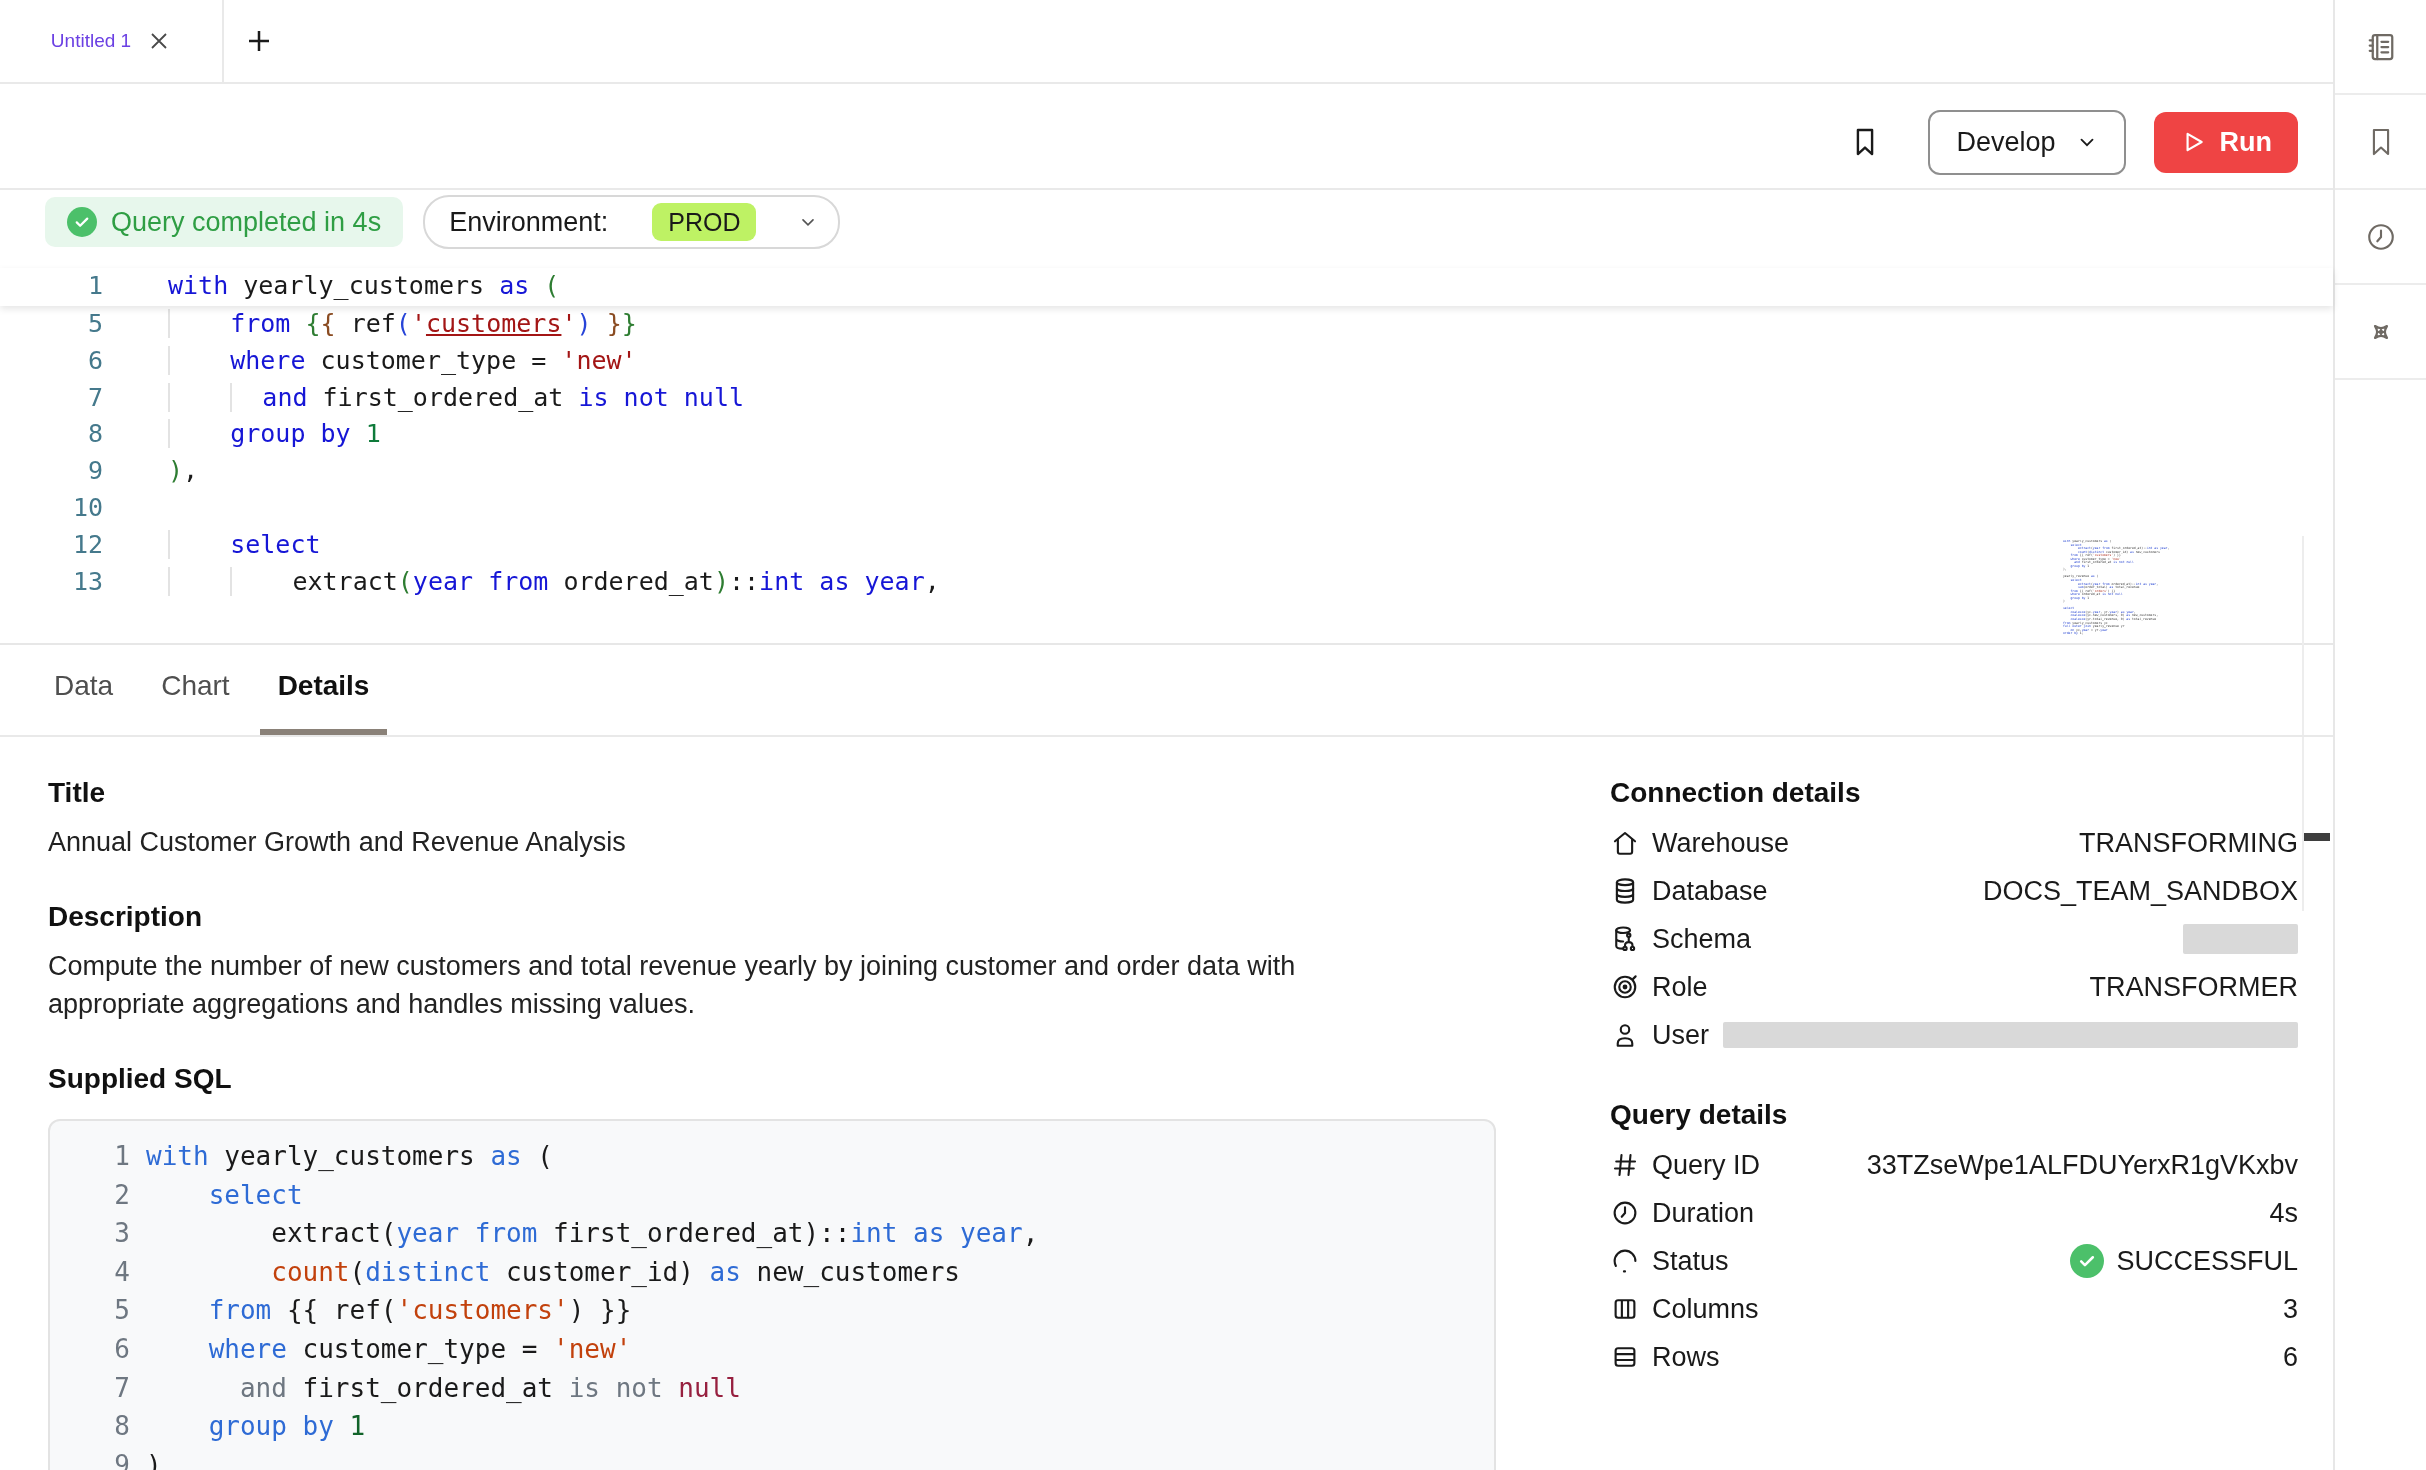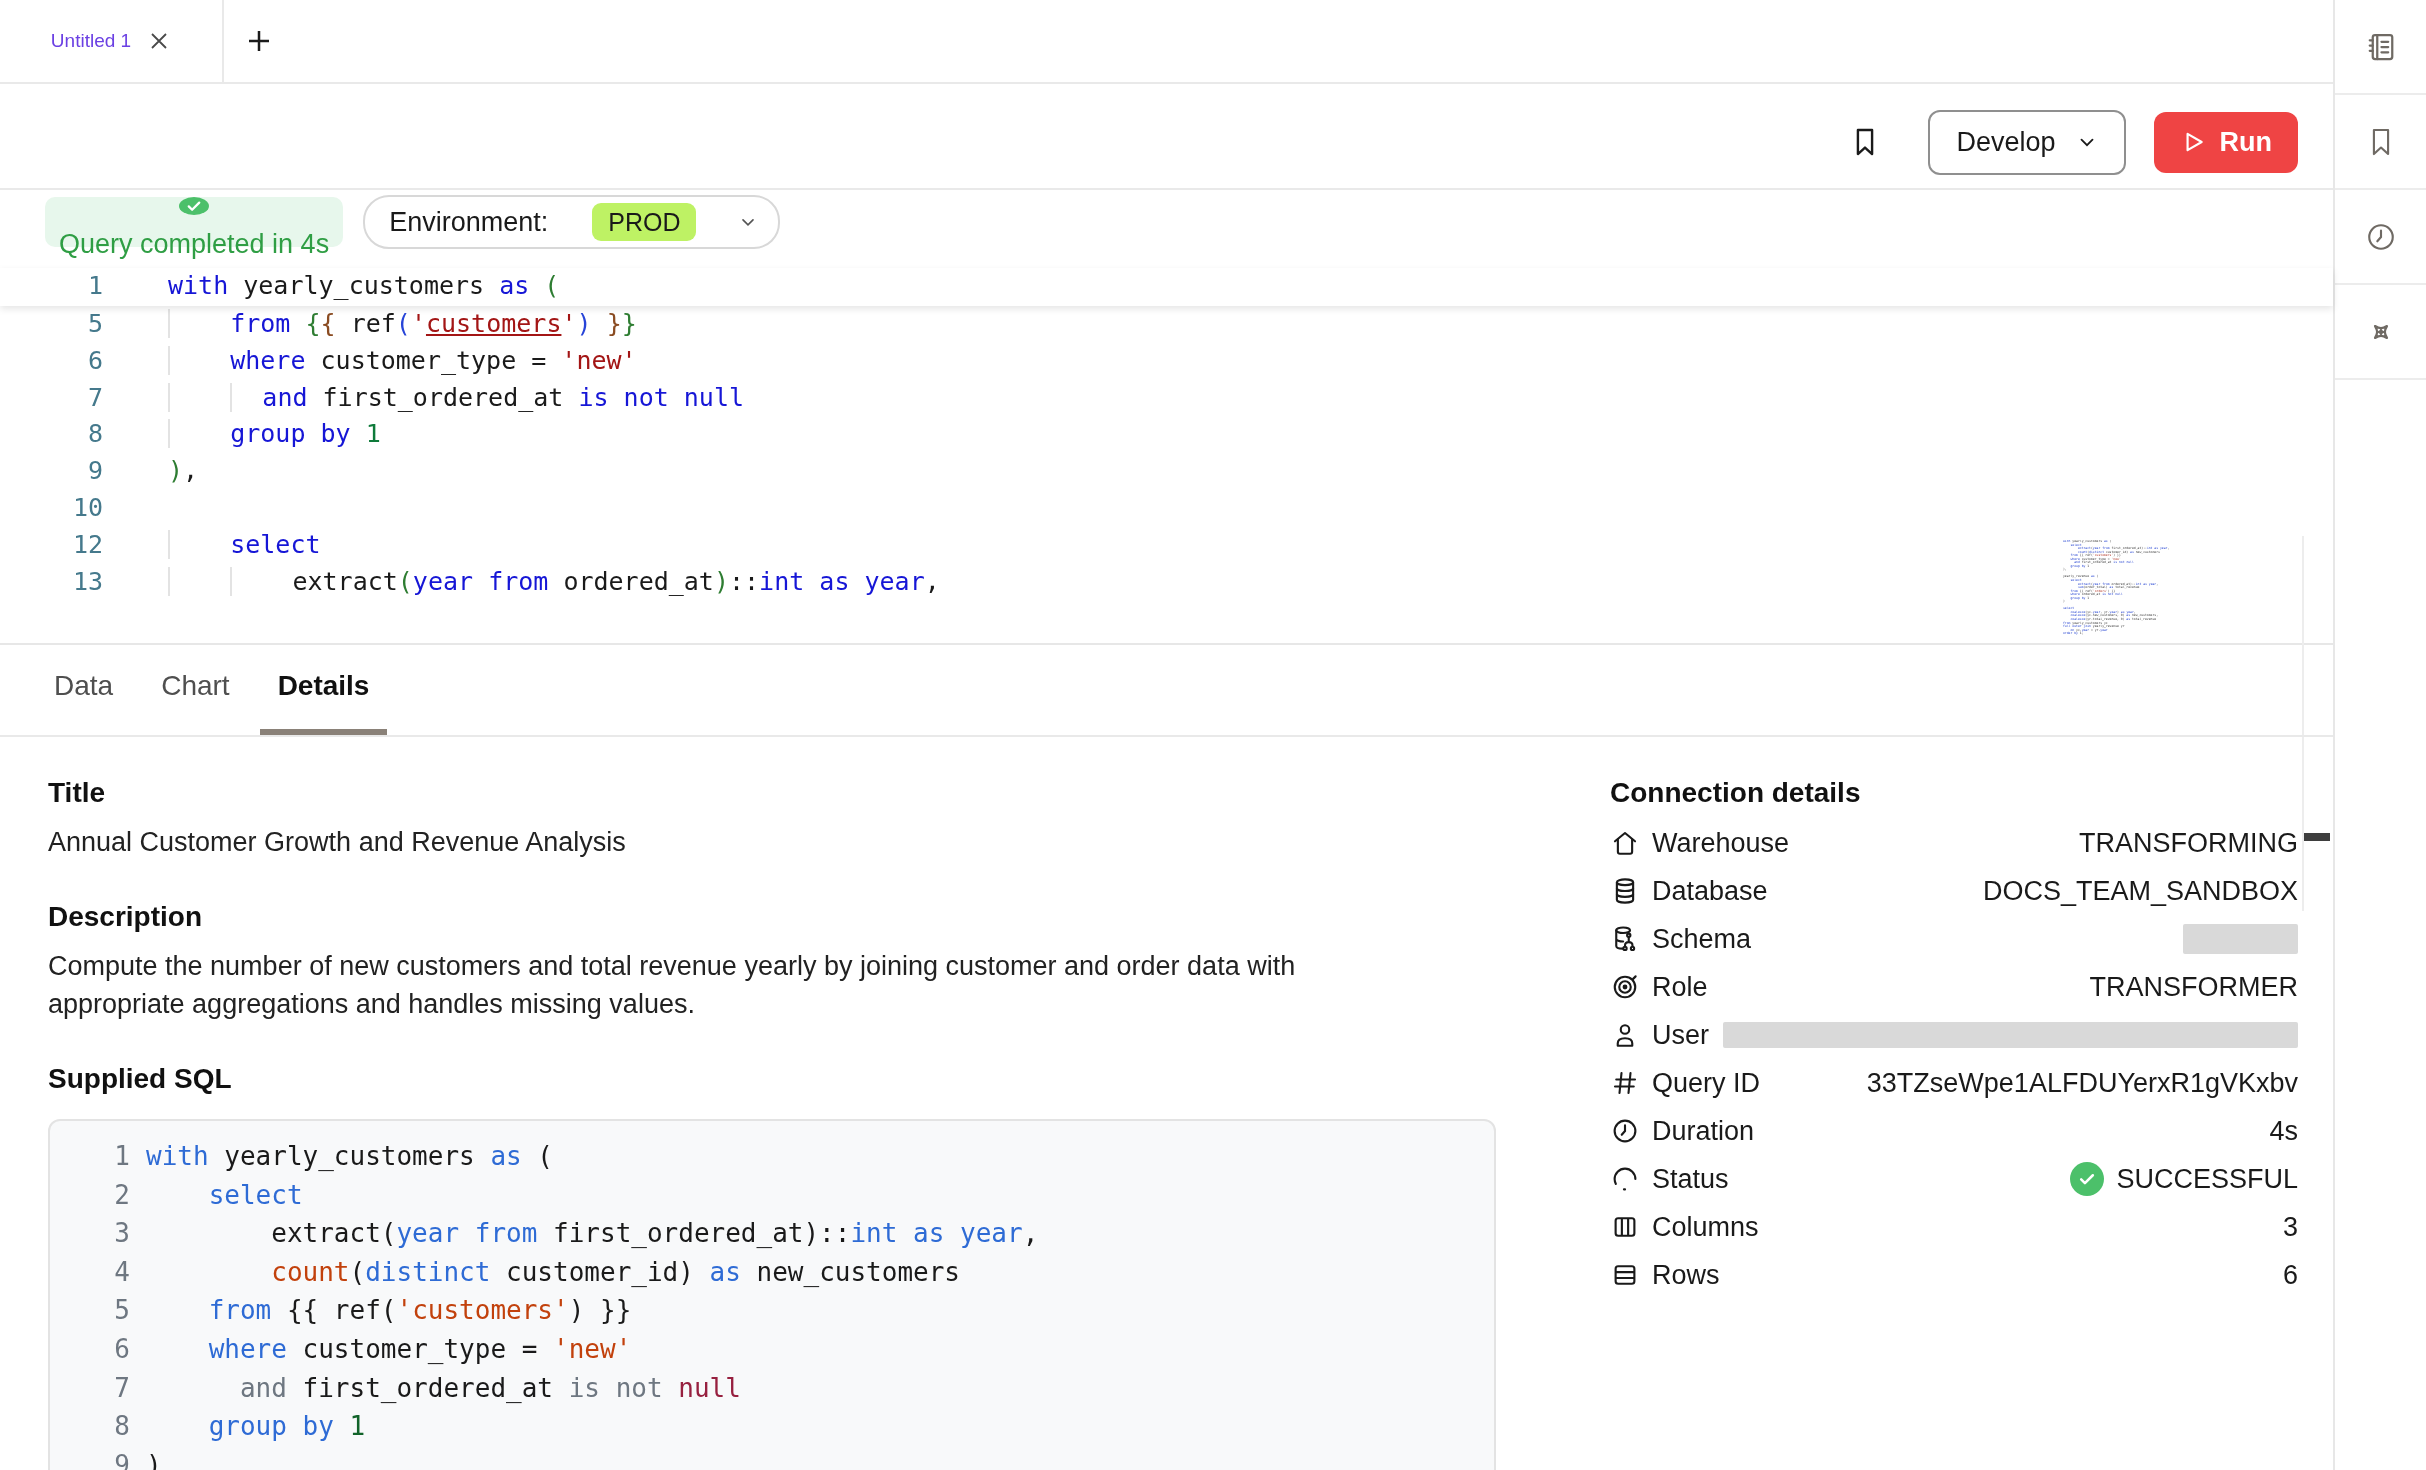--- a/index.html
+++ b/index.html
@@ -18,21 +18,21 @@
   .toolbar{position:absolute;left:0;top:96px;width:2333px;height:94px;border-bottom:2px solid #e9e9e9;
            display:flex;align-items:center;justify-content:flex-end;padding-right:35px;box-sizing:border-box;}
   .bm-btn{margin-right:46px;}
   .develop-btn{height:61px;border:2px solid #8f8f8f;border-radius:12px;display:flex;align-items:center;
                padding:0 26px;gap:20px;font-size:27px;color:#1a1a1a;background:#fff;margin-right:28px;cursor:pointer;}
   .run-btn{height:61px;background:#ef4444;border-radius:12px;display:flex;align-items:center;gap:14px;
            padding:0 26px;color:#fff;font-size:27px;font-weight:600;cursor:pointer;}
 
   
   .statusrow{position:absolute;left:0;top:176px;width:2333px;height:92px;display:flex;align-items:center;padding-left:45px;box-sizing:border-box;}
-  .ok-pill{height:50px;background:#e7f7ec;border-radius:10px;display:inline-flex;align-items:center;gap:14px;padding:0 14px;flex-direction:column;}
+  .ok-pill{height:50px;background:#e7f7ec;border-radius:10px;display:inline-flex;align-items:center;gap:14px;padding:0 22px;}
   .ok-pill .txt{color:#2f9e44;font-size:27px;font-weight:500;}
   .env-box{margin-left:20px;height:50px;border:2px solid #d8d8d8;border-radius:26px;display:inline-flex;align-items:center;
            padding:0 10px 0 24px;cursor:pointer;gap:28px;}
   .env-box .lab{font-size:27px;}
   .env-chip{margin-left:16px;height:38px;background:#bef264;border-radius:9px;display:flex;align-items:center;padding:0 16px;font-size:25px;}
   .env-box .chev{margin:0 10px 0 14px;}
 
   
   .editor{position:absolute;left:0;top:268px;width:2333px;height:375px;border-bottom:2px solid #e7e7e7;
           font-family:"DejaVu Sans Mono",monospace;font-size:25px;}
@@ -277,20 +277,21 @@
       <span>
           <svg width="30" height="30" viewBox="0 0 24 24" stroke="#1a1a1a" stroke-width="1.7" fill="none" stroke-linejoin="round">
             <circle cx="12" cy="7.6" r="3.4"></circle>
             <path d="M6.2 20.6v-2c0-2.4 2-4 5.8-4s5.8 1.6 5.8 4v2z"></path>
           </svg>
         </span>
       <span class="plabel">User</span>
       <span class="redact user"></span>
     </div>
 
+    <div class="h2">Query details</div>
 
     <div class="prow">
       <span>
           <svg width="30" height="30" viewBox="0 0 24 24" stroke="#1a1a1a" stroke-width="1.7" fill="none" stroke-linecap="round">
             <path d="M9.2 4L7.6 20M16.4 4L14.8 20M5 9.2h15M4 14.8h15"></path>
           </svg>
         </span>
       <span class="plabel">Query ID</span>
       <span class="pval">33TZseWpe1ALFDUYerxR1gVKxbv</span>
     </div>

